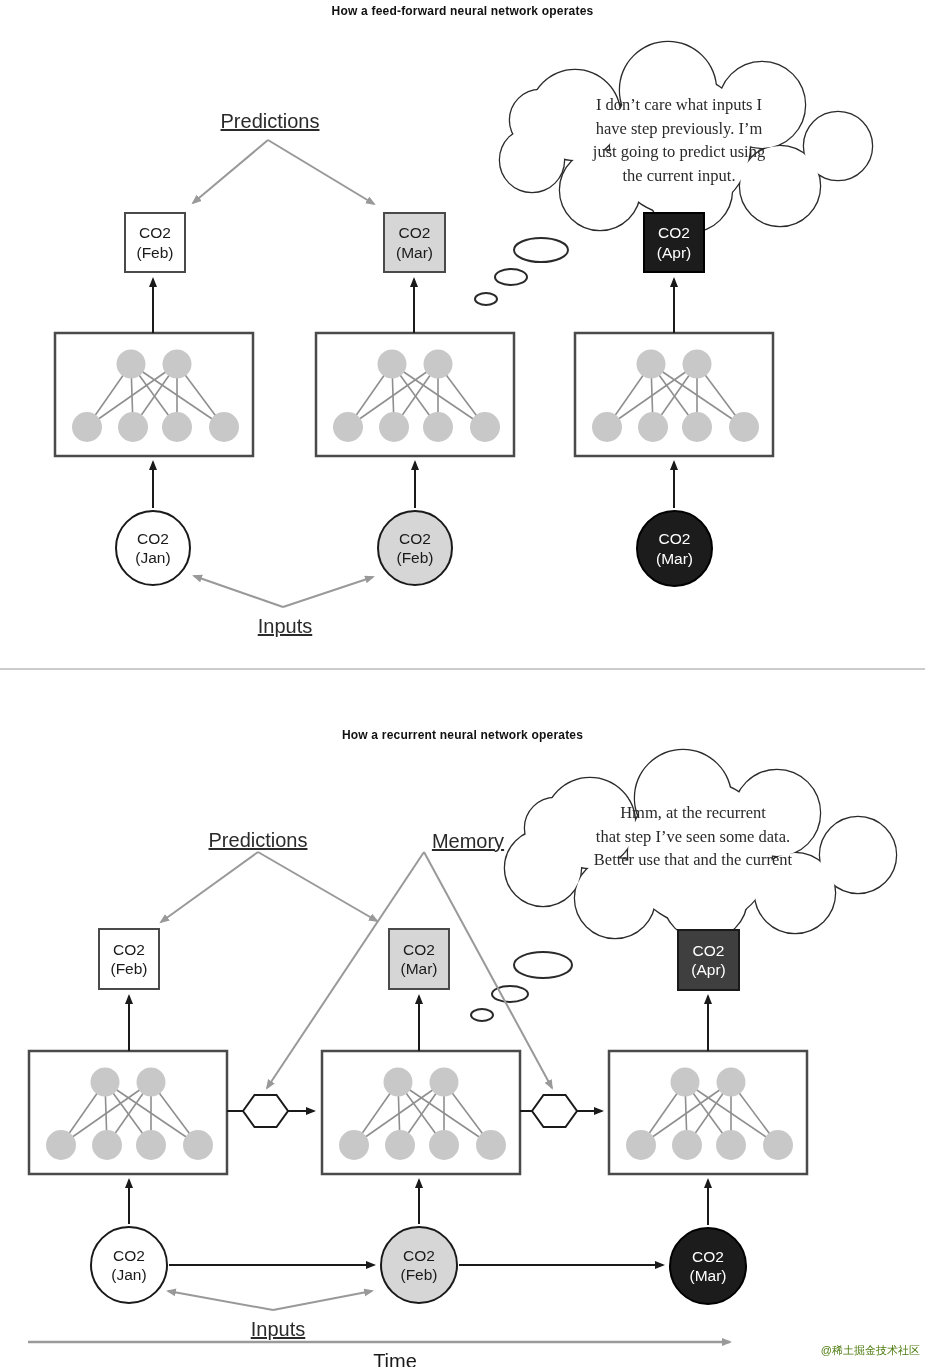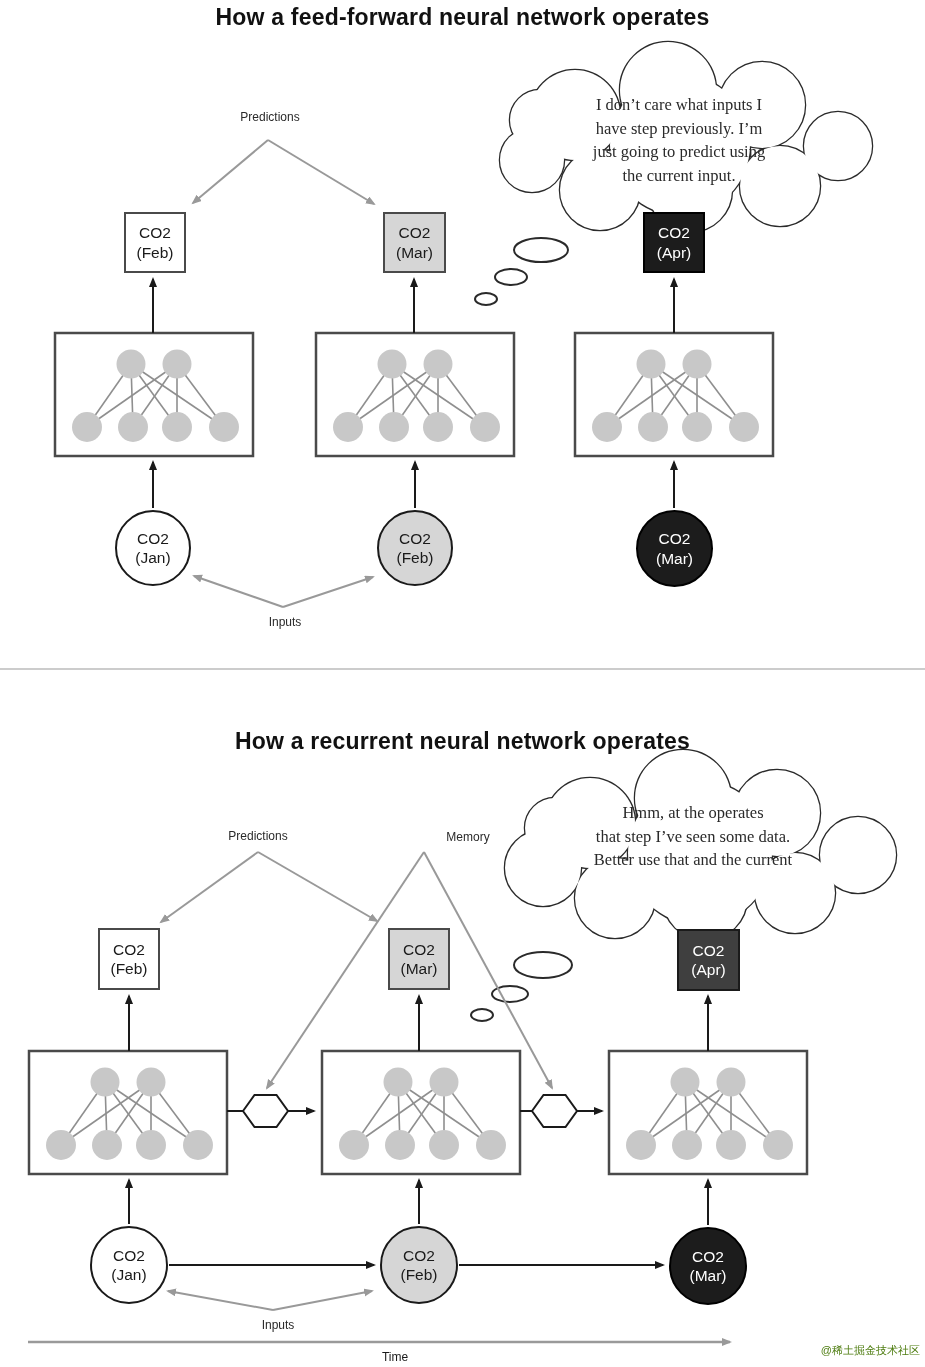--- a/index.html
+++ b/index.html
@@ -3,25 +3,25 @@
 <meta charset="utf-8">
 <style>
   html,body { margin:0; padding:0; background:#ffffff; }
   #canvas {
     position:relative; width:925px; height:1367px; overflow:hidden;
     font-family:"Liberation Sans", sans-serif; background:#ffffff;
   }
   #shapes { position:absolute; left:0; top:0; }
   .title {
     position:absolute; width:100%; text-align:center;
-    font-size:23px; font-weight:bold; color:#111; letter-spacing:0.2px;
+    font-size:12px; font-weight:bold; color:#111; letter-spacing:0.2px;
   }
   .lbl {
     position:absolute; transform:translateX(-50%);
-    font-size:12px; color:#2a2a2a; white-space:nowrap;
+    font-size:20px; color:#2a2a2a; white-space:nowrap;text-decoration:underline;
   }
   .cloudtext {
     position:absolute; text-align:center; font-size:16.5px;
     line-height:23.5px; color:#2a2a2a;
   }
   .cloudtext span { display:block;font-family:Liberation Serif, serif; }
   .nodebox {
     position:absolute; box-sizing:border-box;
     display:flex; flex-direction:column; align-items:center; justify-content:center;
     font-size:15.5px; line-height:19.5px; color:#1a1a1a;
@@ -196,21 +196,21 @@
   <div class="title" style="top:728px;">How a recurrent neural network operates</div>
 
   <div class="cloudtext" style="left:548px; top:93px; width:262px;">
     <span>I don’t care what inputs I</span>
     <span>have step previously. I’m</span>
     <span>just going to predict using</span>
     <span>the current input.</span>
   </div>
 
   <div class="cloudtext" style="left:552px; top:801px; width:282px;">
-    <span>Hmm, at the operates</span>
+    <span>Hmm, at the recurrent</span>
     <span>that step I’ve seen some data.</span>
     <span>Better use that and the current</span>
   </div>
 
   <div class="lbl" style="left:270px; top:110px;">Predictions</div>
   <div class="lbl" style="left:285px; top:615px;">Inputs</div>
 
   <div class="lbl" style="left:258px; top:829px;">Predictions</div>
   <div class="lbl" style="left:424px; top:830px;margin-left:44px;">Memory</div>
   <div class="lbl" style="left:278px; top:1318px;">Inputs</div>

